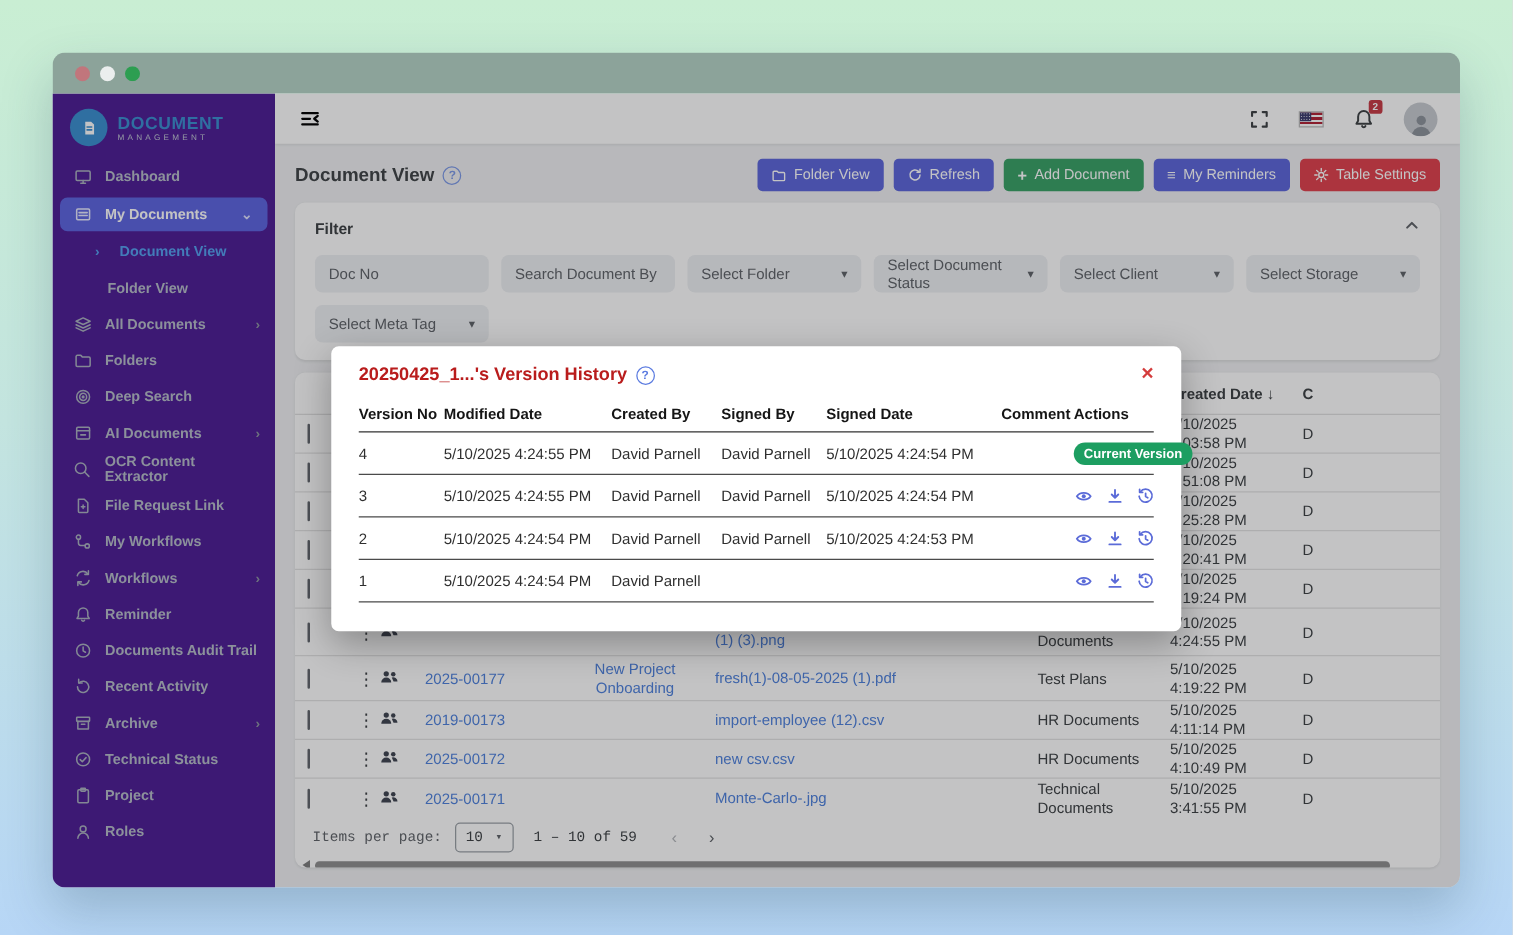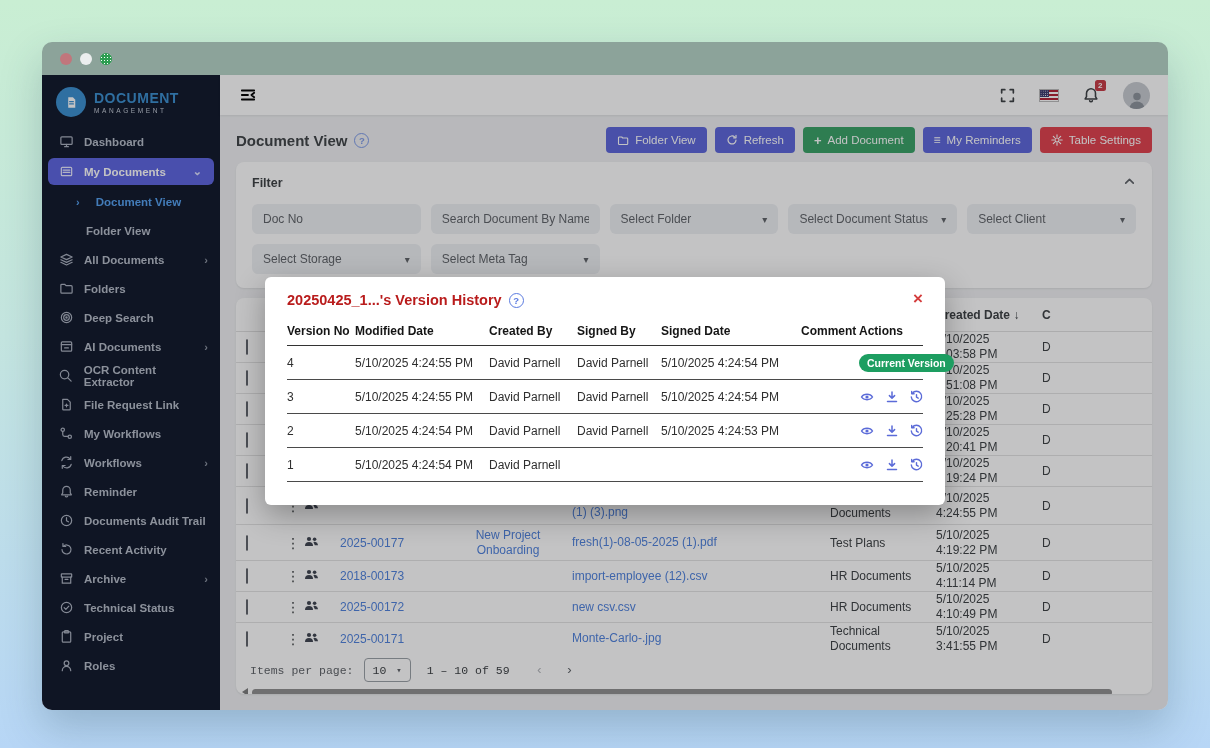--- a/index.html
+++ b/index.html
@@ -7,21 +7,21 @@
   body { background:linear-gradient(180deg,#c9eed3 0%,#c4e5e0 45%,#b7d6f6 100%); position:relative; overflow:hidden; }
 
   .window { position:absolute; left:42px; top:42px; width:1126px; height:668px; border-radius:10px; overflow:hidden; box-shadow:0 18px 40px rgba(40,70,90,.25); }
   .titlebar { height:33px; background:#8ca39a; display:flex; align-items:center; padding-left:18px; gap:8px; }
   .dot { width:12px; height:12px; border-radius:50%; }
   .dot.green { background:radial-gradient(#ffffff 16%, transparent 18%) 0 0/3px 3px, #2d9e51; }
 
   .app { display:flex; height:635px; background:#f0f1f3; position:relative; }
 
   
-  .sidebar { width:178px; background:#0f172a; color:#b6bdc9; flex:0 0 178px; overflow:hidden; }
+  .sidebar { width:178px; background:#4c1d95; color:#b6bdc9; flex:0 0 178px; overflow:hidden; }
   .logo { display:flex; align-items:center; gap:8px; padding:12px 14px 10px 14px; }
   .logo-badge { width:30px; height:30px; border-radius:50%; background:#3a8fd0; color:#fff; display:flex; align-items:center; justify-content:center; }
   .logo-text .l1 { color:#3a8fd0; font-weight:bold; font-size:14px; letter-spacing:.5px; }
   .logo-text .l2 { color:#c2c9d4; font-size:6.5px; letter-spacing:2.6px; margin-top:1px; }
   .nav-item { display:flex; align-items:center; gap:10px; height:29px; padding:0 12px 0 16px; font-size:11.5px; font-weight:bold; cursor:pointer; position:relative; }
   .nav-item .nico { width:16px; height:16px; display:flex; align-items:center; justify-content:center; color:#aab1bf; }
   .nav-item .chev { margin-left:auto; font-size:11px; color:#8c93a1; }
   .nav-item.active { background:#5d65e0; border-radius:6px; margin:2px 6px; padding-left:10px; color:#ffffff; height:27px; }
   .nav-item.active .nico { color:#e7e9ff; }
   .nav-item.active .chev { color:#dfe2ff; }
@@ -49,21 +49,21 @@
   .btn.indigo { background:#5c66db; }
   .btn.green { background:#38a266; }
   .btn.red { background:#e0414d; }
   .btn .bico { display:flex; align-items:center; }
 
   .card { background:#ffffff; border-radius:8px; box-shadow:0 1px 2px rgba(0,0,0,.08); }
   .filter-card { margin-top:7px; padding:12px 16px 14px 16px; }
   .filter-head { display:flex; align-items:center; }
   .filter-title { font-size:12.5px; font-weight:bold; color:#3c4043; }
   .collapse { margin-left:auto; color:#5f6368; cursor:pointer; }
-  .fgrid { display:grid; grid-template-columns:repeat(5,1fr); gap:10px; margin-top:12px; }
+  .fgrid { display:grid; grid-template-columns:repeat(6,1fr); gap:10px; margin-top:12px; }
   .fld { height:30px; background:#eef0f3; border-radius:6px; display:flex; align-items:center; padding:0 11px; font-size:12px; color:#5f6368; cursor:pointer; }
   .fld input { border:none; background:transparent; outline:none; width:100%; font-size:12px; font-family:inherit; color:#3c4043; }
   .fld input::placeholder { color:#5f6368; opacity:1; }
   .fld .darr { margin-left:auto; font-size:10px; color:#5f6368; }
 
   .table-card { margin-top:10px; height:396px; position:relative; overflow:hidden; }
   .tgrid { display:grid; grid-template-columns:36px 22px 36px 104px 128px 258px 106px 106px 40px; align-items:center; padding:0 10px; }
   .thead { height:34px; font-size:12px; font-weight:bold; color:#3c4043; border-bottom:1px solid #e0e0e0; }
   .trow { border-bottom:1px solid #e3e3e3; font-size:12px; color:#3c4043; height:31px; }
   .trow.h38 { height:38px; }
@@ -560,21 +560,21 @@
           </div>
           <div class="tgrid trow">
             <span><span class="chk"></span></span>
             <span class="kebab">⋮</span>
             <span class="ppl"><svg width="15" height="13" viewBox="0 0 15 13">
                   <circle cx="5" cy="4" r="2.1" fill="#3f4550"></circle>
                   <path d="M1 11a4 4 0 0 1 8 0z" fill="#3f4550"></path>
                   <circle cx="10.6" cy="4.3" r="1.8" fill="#3f4550"></circle>
                   <path d="M9.4 7a3.4 3.4 0 0 1 4.6 3.2h-3.2" fill="#3f4550"></path>
                 </svg></span>
-            <span class="link">2018-00173</span>
+            <span class="link">2019-00173</span>
             <span class="wfcell link"></span>
             <span class="cell2 link"><span class="l1">import-employee (12).csv</span><span class="l2" style="display:block"></span></span>
             <span>HR Documents</span>
             <span class="datecell">
                 <span style="display:block">5/10/2025</span>
                 <span style="display:block">4:11:14 PM</span>
               </span>
             <span class="clipcell">D</span>
           </div>
           <div class="tgrid trow">

